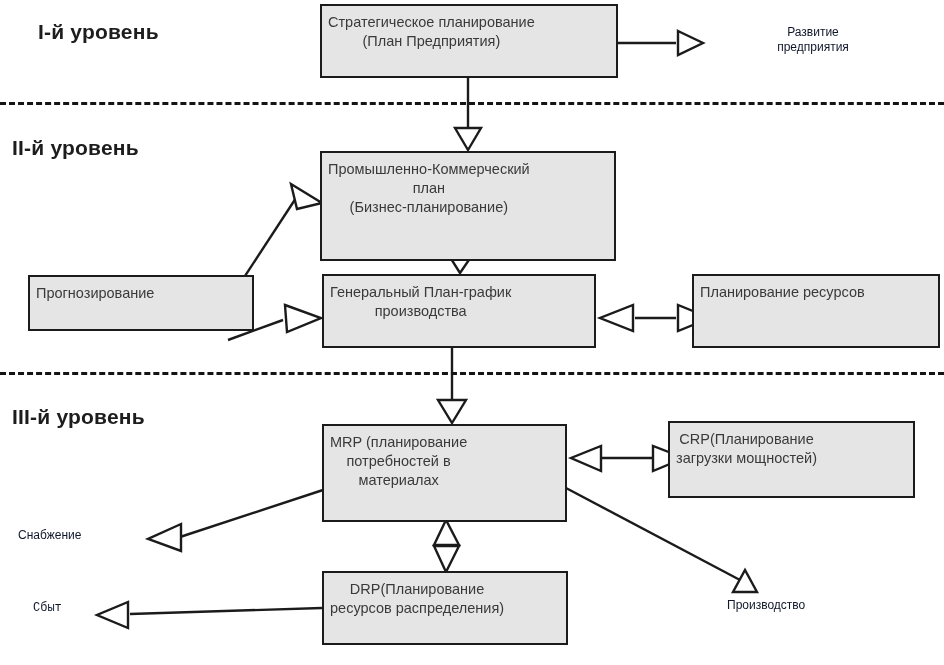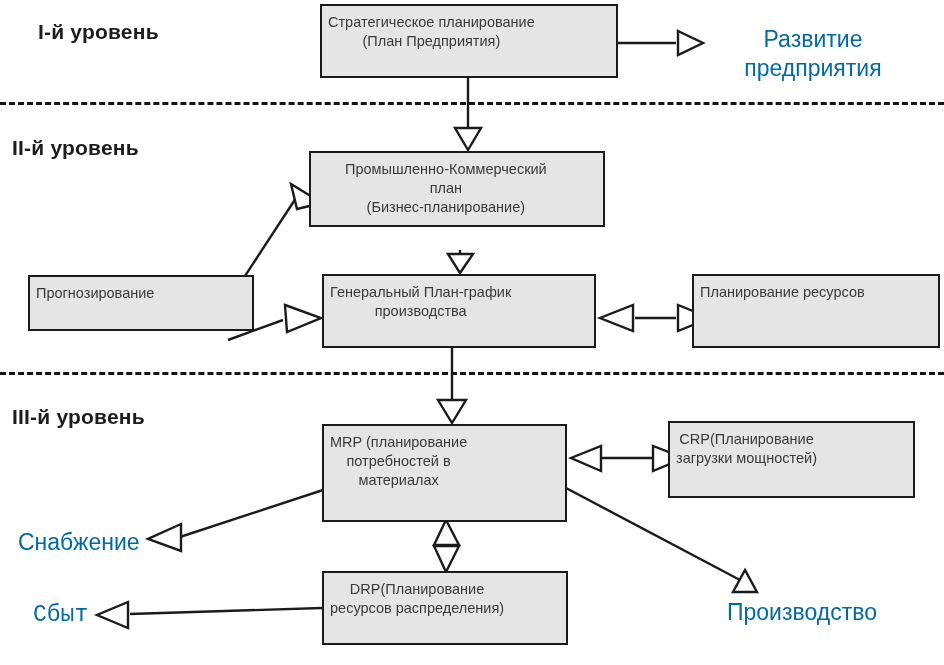--- a/index.html
+++ b/index.html
@@ -50,22 +50,22 @@
     color: #1d1d1d;
     font-size: 21px;
     font-weight: bold;
     letter-spacing: 0.2px;
     z-index: 3;
     white-space: pre-line;
     line-height: 1.18;
   }
   .free-label {
     position: absolute;
-    color: #0369a1;
-    font-size: 23px;
+    color: #0f172a;
+    font-size: 12px;
     z-index: 3;
     white-space: pre-line;
     line-height: 1.25;
     text-align: left;
   }
   .divider {
     position: absolute;
     height: 0;
     border-top: 3px dashed #141414;
     z-index: 1;
@@ -147,21 +147,21 @@
 
   <div class="level-label" style="left:12px; top:20px;margin-left:26px;">I-й уровень</div>
   <div class="level-label" style="left:12px; top:136px;">II-й уровень</div>
   <div class="level-label" style="left:12px; top:405px;">III-й уровень</div>
 
   <div class="node" style="left:320px; top:4px; width:298px; height:74px;">
     <span class="ntext">Стратегическое планирование
 (План Предприятия)</span>
   </div>
 
-  <div class="node" style="left:309px; top:151px; width:296px; height:76px;padding-left:28px;">
+  <div class="node" style="left:320px; top:151px; width:296px; height:110px;">
     <span class="ntext">Промышленно-Коммерческий
 план
 (Бизнес-планирование)</span>
   </div>
 
   <div class="node" style="left:2px; top:275px; width:226px; height:56px;margin-left:26px;">
     <span class="ntext">Прогнозирование</span>
   </div>
 
   <div class="node" style="left:322px; top:274px; width:274px; height:74px;">

